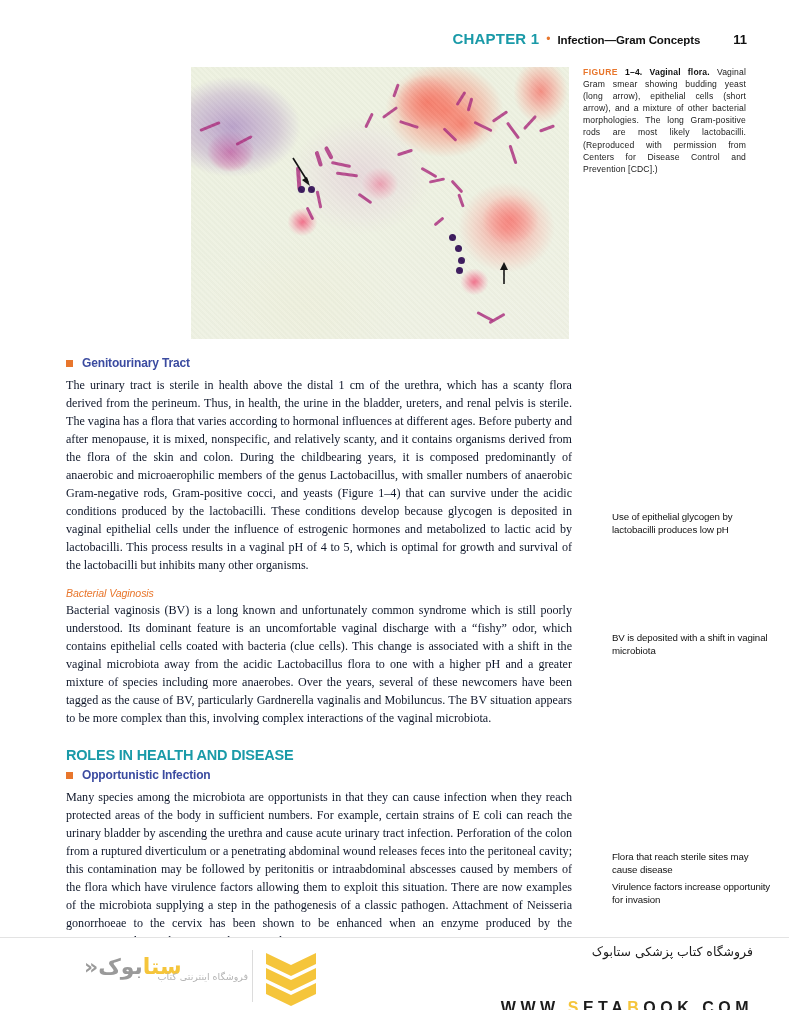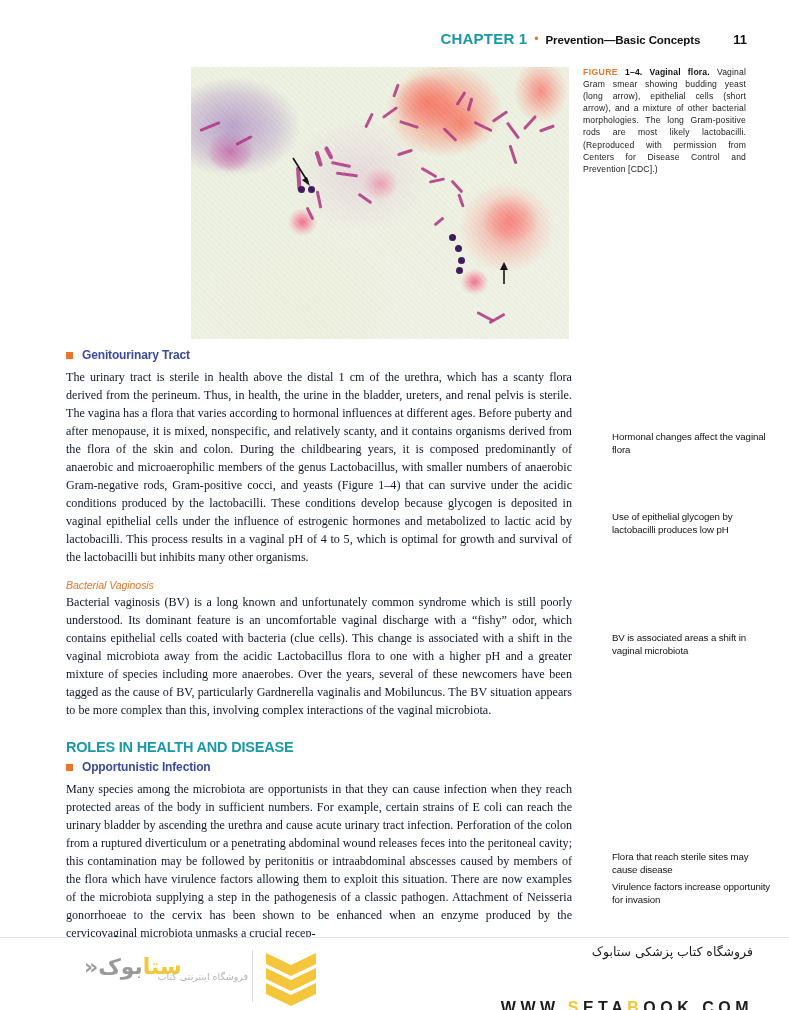--- a/index.html
+++ b/index.html
@@ -142,21 +142,21 @@
   }
   .fig-title {
     font-weight: bold;
     color: #111;
   }
 
   
   .col-main {
     position: absolute;
     left: 66px;
-    top: 348px;
+    top: 356px;
     width: 506px;
   }
 
   .h-sub {
     font-family: "Liberation Sans", sans-serif;
     font-size: 12px;
     font-weight: bold;
     color: #3b4ba0;
     letter-spacing: -0.15px;
     display: flex;
@@ -299,21 +299,21 @@
   .wm-url .y { color: #f5c53b; }
 </style>
 </head>
 <body>
 
 <div class="page">
 
   <div class="running-head">
     <span class="rh-chapter">CHAPTER 1</span>
     <span class="rh-dot">•</span>
-    <span class="rh-title">Prevention—Basic Concepts</span>
+    <span class="rh-title">Infection—Gram Concepts</span>
     <span class="rh-pageno">11</span>
   </div>
 
   <div class="figure-wrap">
     <div class="micrograph">
 
       <div class="rod" style="left:8px;  top:58px;  width:22px; height:3px; transform:rotate(-22deg);"></div>
       <div class="rod" style="left:44px; top:72px;  width:18px; height:3px; transform:rotate(-28deg);"></div>
       <div class="rod" style="left:120px;top:90px;  width:16px; height:3.5px;transform:rotate(72deg);"></div>
       <div class="rod" style="left:131px;top:84px;  width:14px; height:3.5px;transform:rotate(62deg);"></div>
@@ -381,23 +381,22 @@
     <h2 class="h-section sp-top">ROLES IN HEALTH AND DISEASE</h2>
 
     <h3 class="h-sub">
       <span class="bullet-sq"></span>
       <span>Opportunistic Infection</span>
     </h3>
 
     <p class="body">Many species among the microbiota are opportunists in that they can cause infection when they reach protected areas of the body in sufficient numbers. For example, certain strains of E coli can reach the urinary bladder by ascending the urethra and cause acute urinary tract infection. Perforation of the colon from a ruptured diverticulum or a penetrating abdominal wound releases feces into the peritoneal cavity; this contamination may be followed by peritonitis or intraabdominal abscesses caused by members of the flora which have virulence factors allowing them to exploit this situation. There are now examples of the microbiota supplying a step in the pathogenesis of a classic pathogen. Attachment of Neisseria gonorrhoeae to the cervix has been shown to be enhanced when an enzyme produced by the cervicovaginal microbiota unmasks a crucial recep-</p>
   </div>
 
-  <div class="margin-note mn1">Hormonal changes affect the vaginal flora</div>
   <div class="margin-note mn2">Use of epithelial glycogen by lactobacilli produces low pH</div>
-  <div class="margin-note mn3">BV is associated areas a shift in vaginal microbiota</div>
+  <div class="margin-note mn3">BV is deposited with a shift in vaginal microbiota</div>
   <div class="margin-note mn4">Flora that reach sterile sites may cause disease</div>
   <div class="margin-note mn5">Virulence factors increase opportunity for invasion</div>
 
   <div class="footer">
 
     <div class="wm-logo">
       <div class="wm-script">
         <span class="hl">ستا</span><span>بوک</span><span style="letter-spacing:-4px;">«</span>
       </div>
       <div class="wm-sub">فروشگاه اینترنتی کتاب</div>

